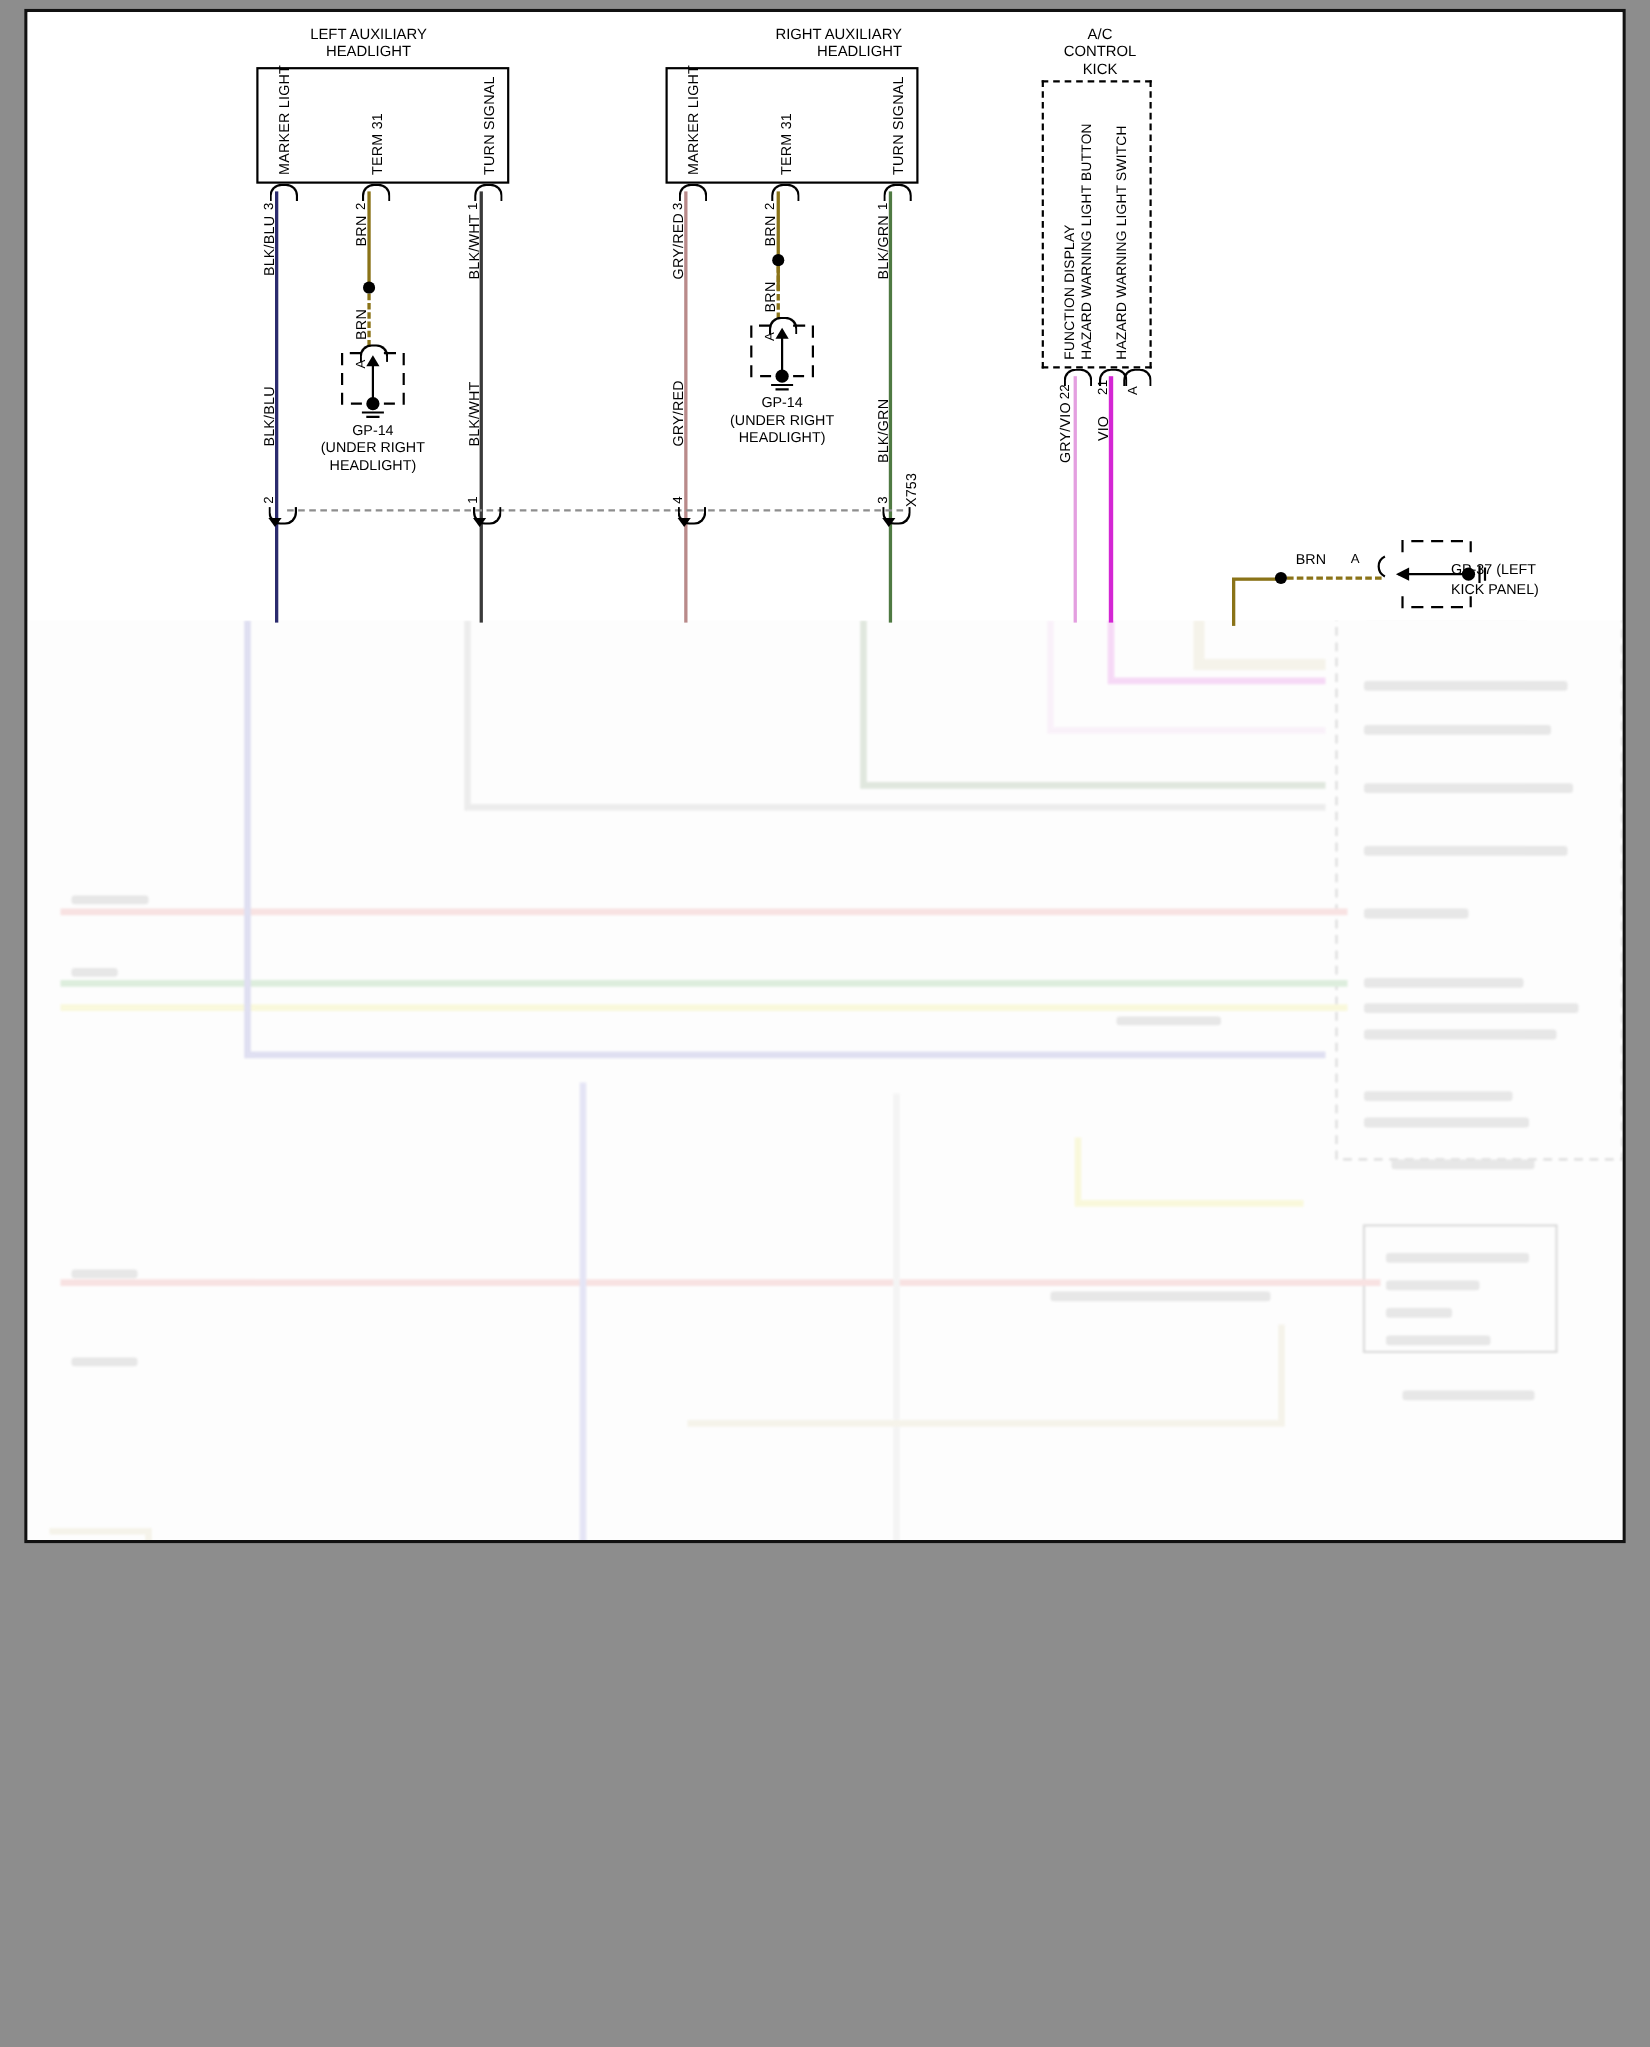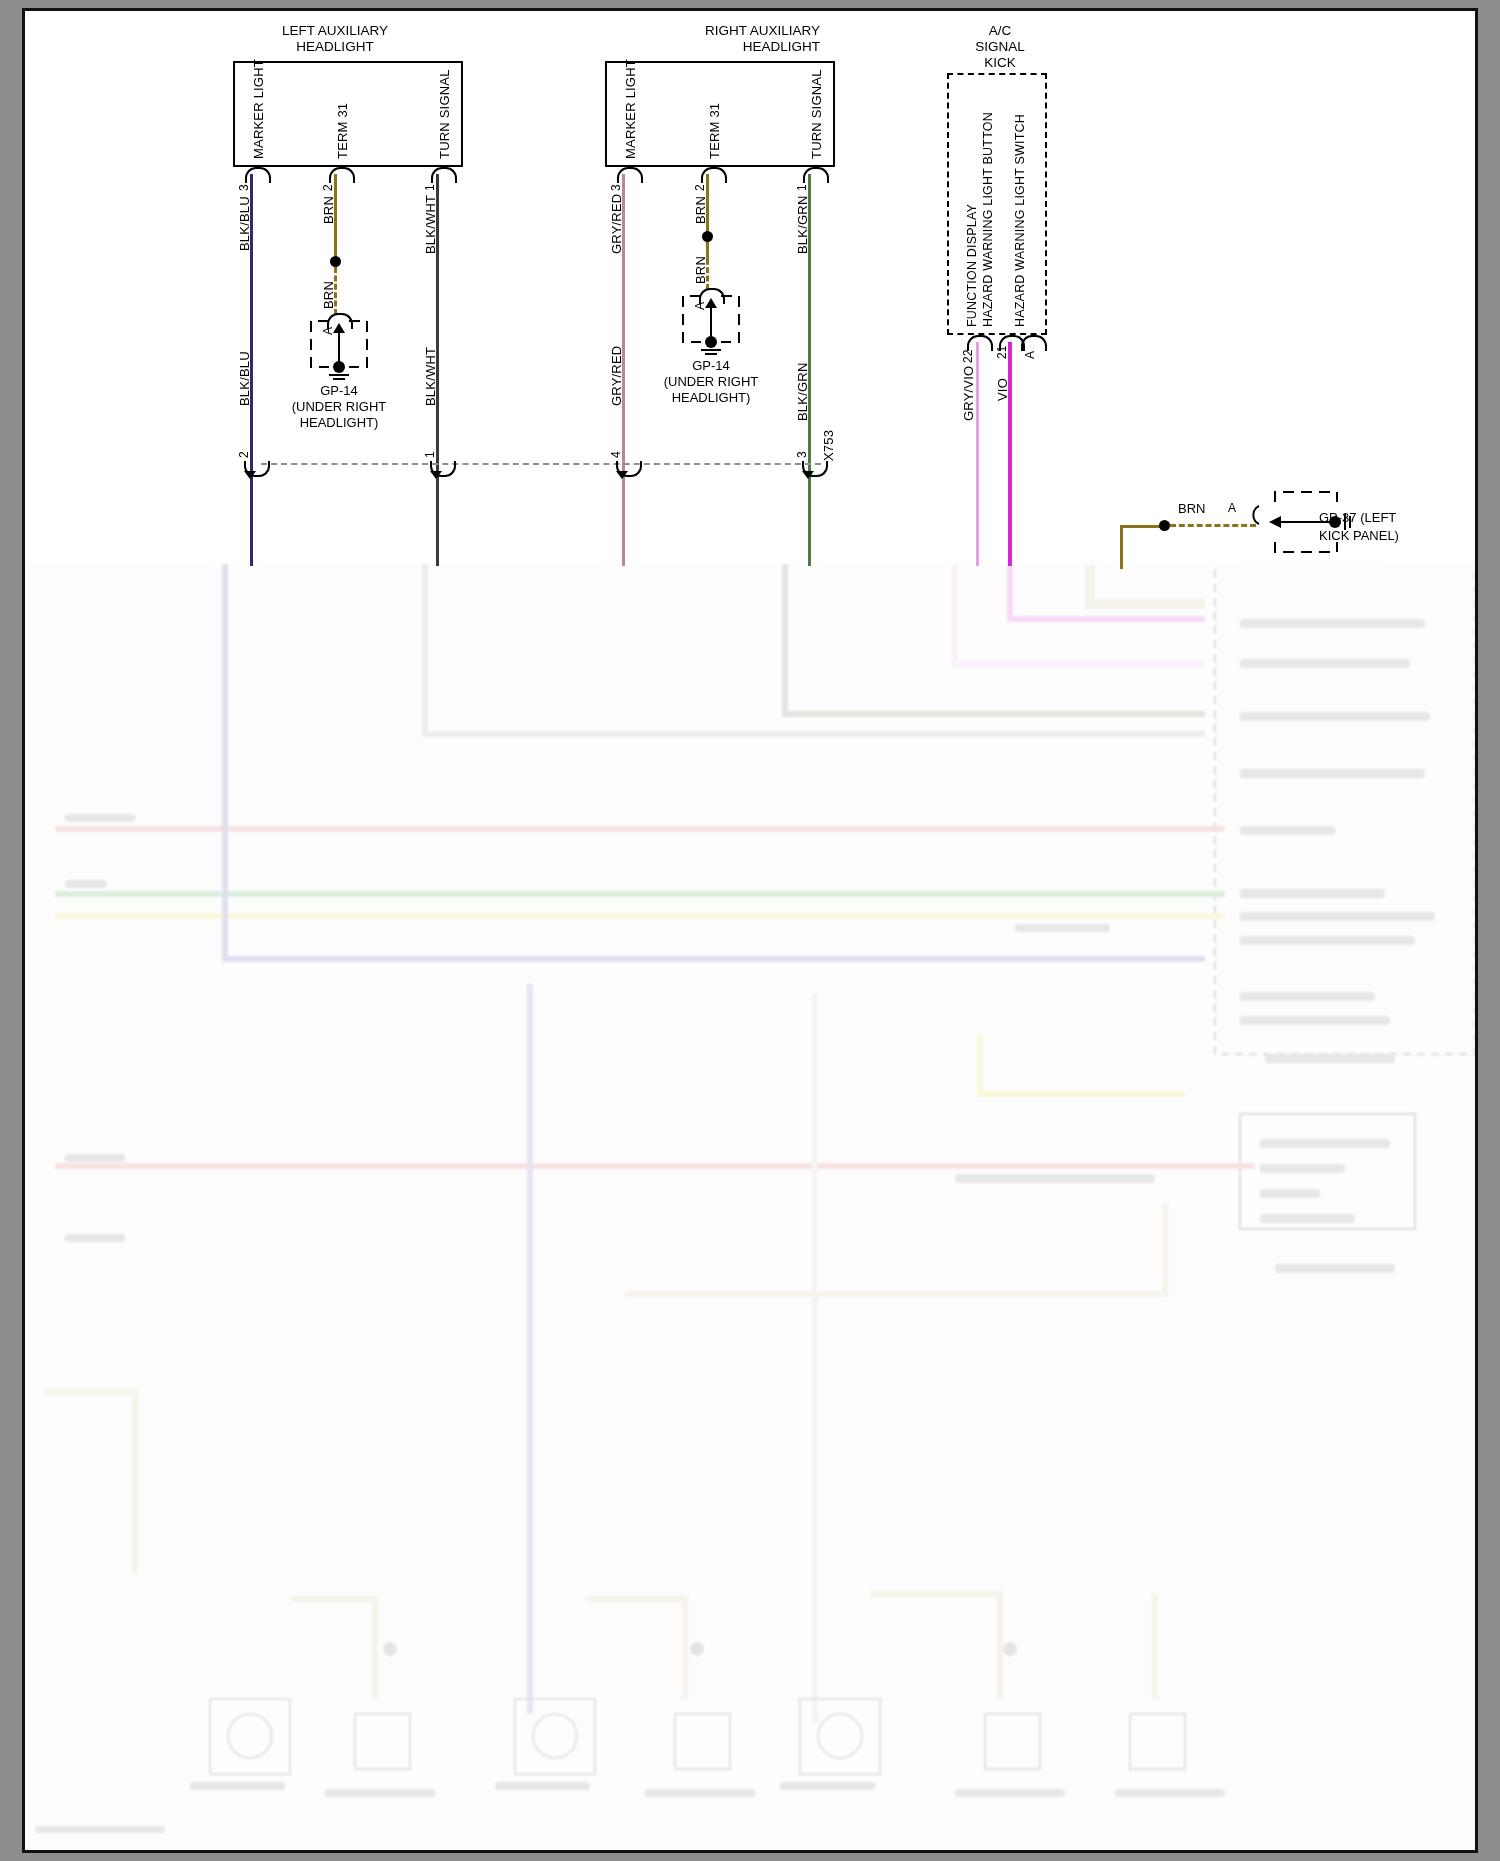--- a/index.html
+++ b/index.html
@@ -6,21 +6,21 @@
   html,body{margin:0;padding:0;background:#8a8a8a;}
   body{font-family:"Liberation Sans", sans-serif;}
   #page{
     position:relative;
     width:1500px;height:1861px;
     background:#8d8d8d;
     overflow:hidden;
   }
   
   #paper{
-    position:absolute;left:22px;top:8px;width:1456px;height:1845px;
+    position:absolute;left:22px;top:8px;width:1456px;height:1395px;
     background:#ffffff;
     border:3px solid #111;
     box-sizing:border-box;
     overflow:hidden;
   }
   
   #focus{
     position:absolute;left:0;top:0;width:100%;height:553px;
     background:#fff;
     z-index:40;
@@ -273,21 +273,21 @@
 
       <span class="vt" style="left:212px;top:447px;font-size:12px;">2</span>
       <span class="vt" style="left:398px;top:447px;font-size:12px;">1</span>
       <span class="vt" style="left:584px;top:447px;font-size:12px;">4</span>
       <span class="vt" style="left:770px;top:447px;font-size:12px;">3</span>
 
       <span class="vt" style="left:796px;top:450px;">X753</span>
 
       <div class="title" style="left:910px;top:12px;width:130px;">
         <div>A/C</div>
-        <div>SIGNAL</div>
+        <div>CONTROL</div>
         <div>KICK</div>
       </div>
 
       <div class="dashbox" style="left:922px;top:62px;width:100px;height:262px;"></div>
 
       <span class="vt" style="left:940px;top:316px;font-size:12.5px;">FUNCTION DISPLAY</span>
       <span class="vt" style="left:956px;top:316px;font-size:12.5px;">HAZARD WARNING LIGHT BUTTON</span>
       <span class="vt" style="left:988px;top:316px;font-size:12.5px;">HAZARD WARNING LIGHT SWITCH</span>
 
       <div class="connarc" style="left:942px;top:324px;"></div>

